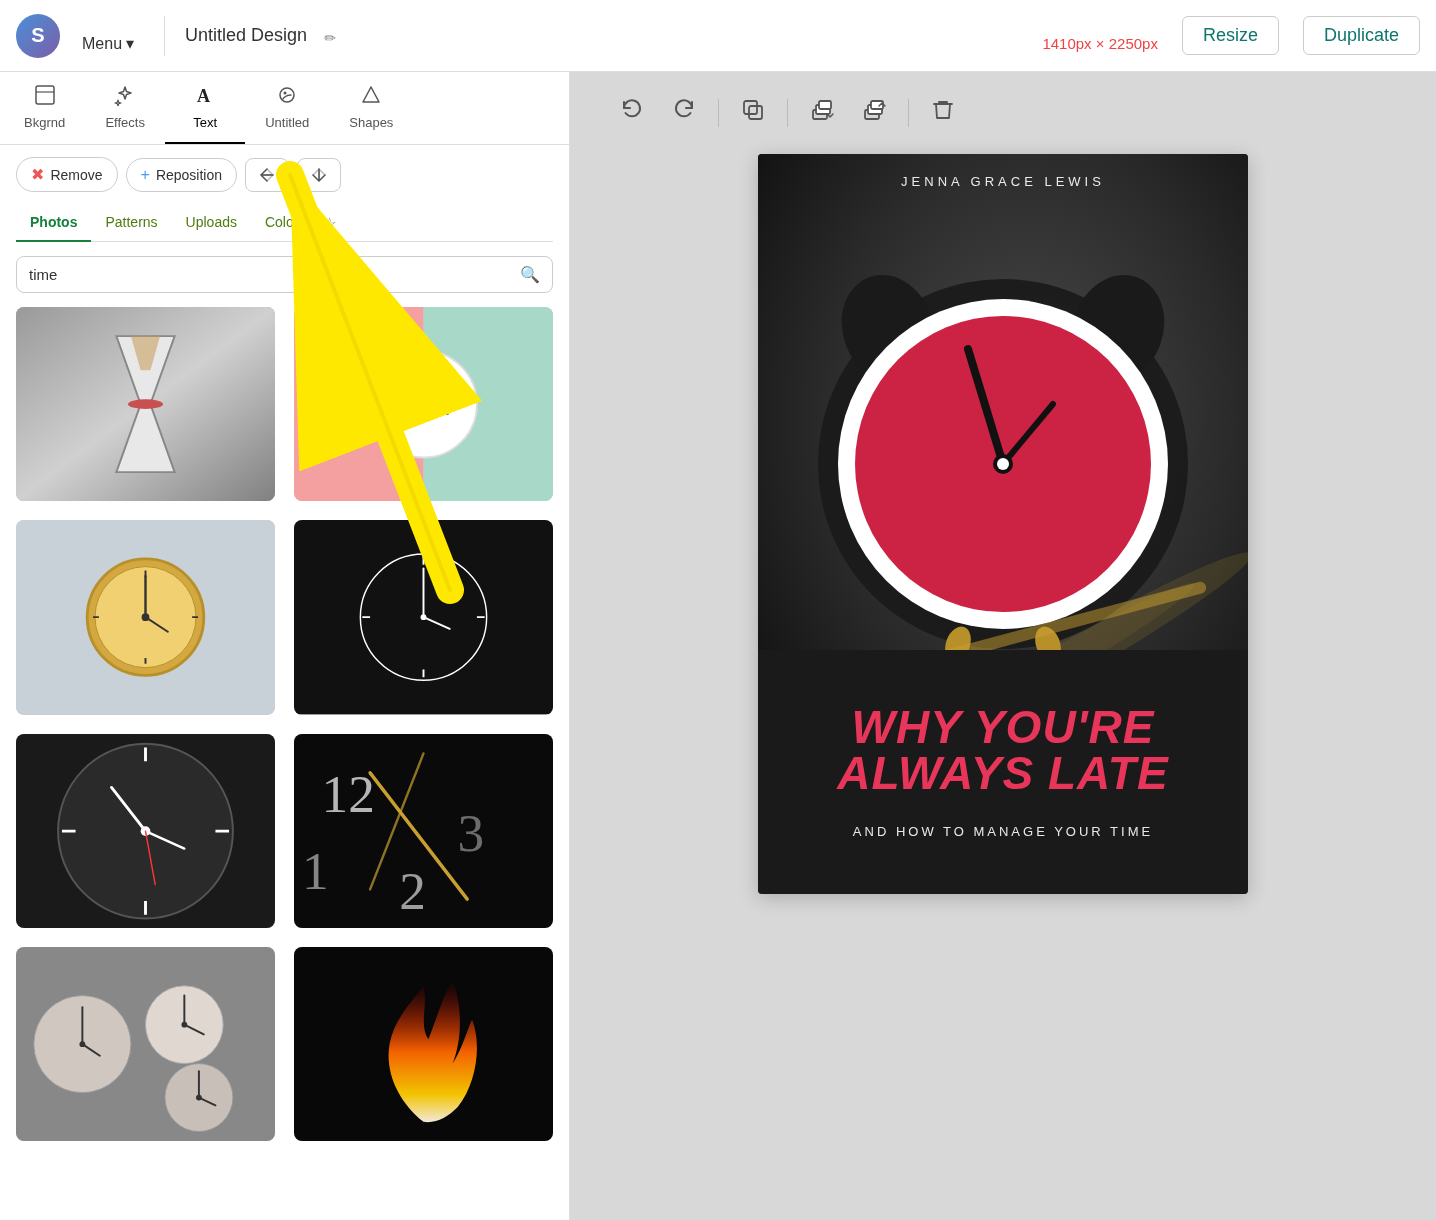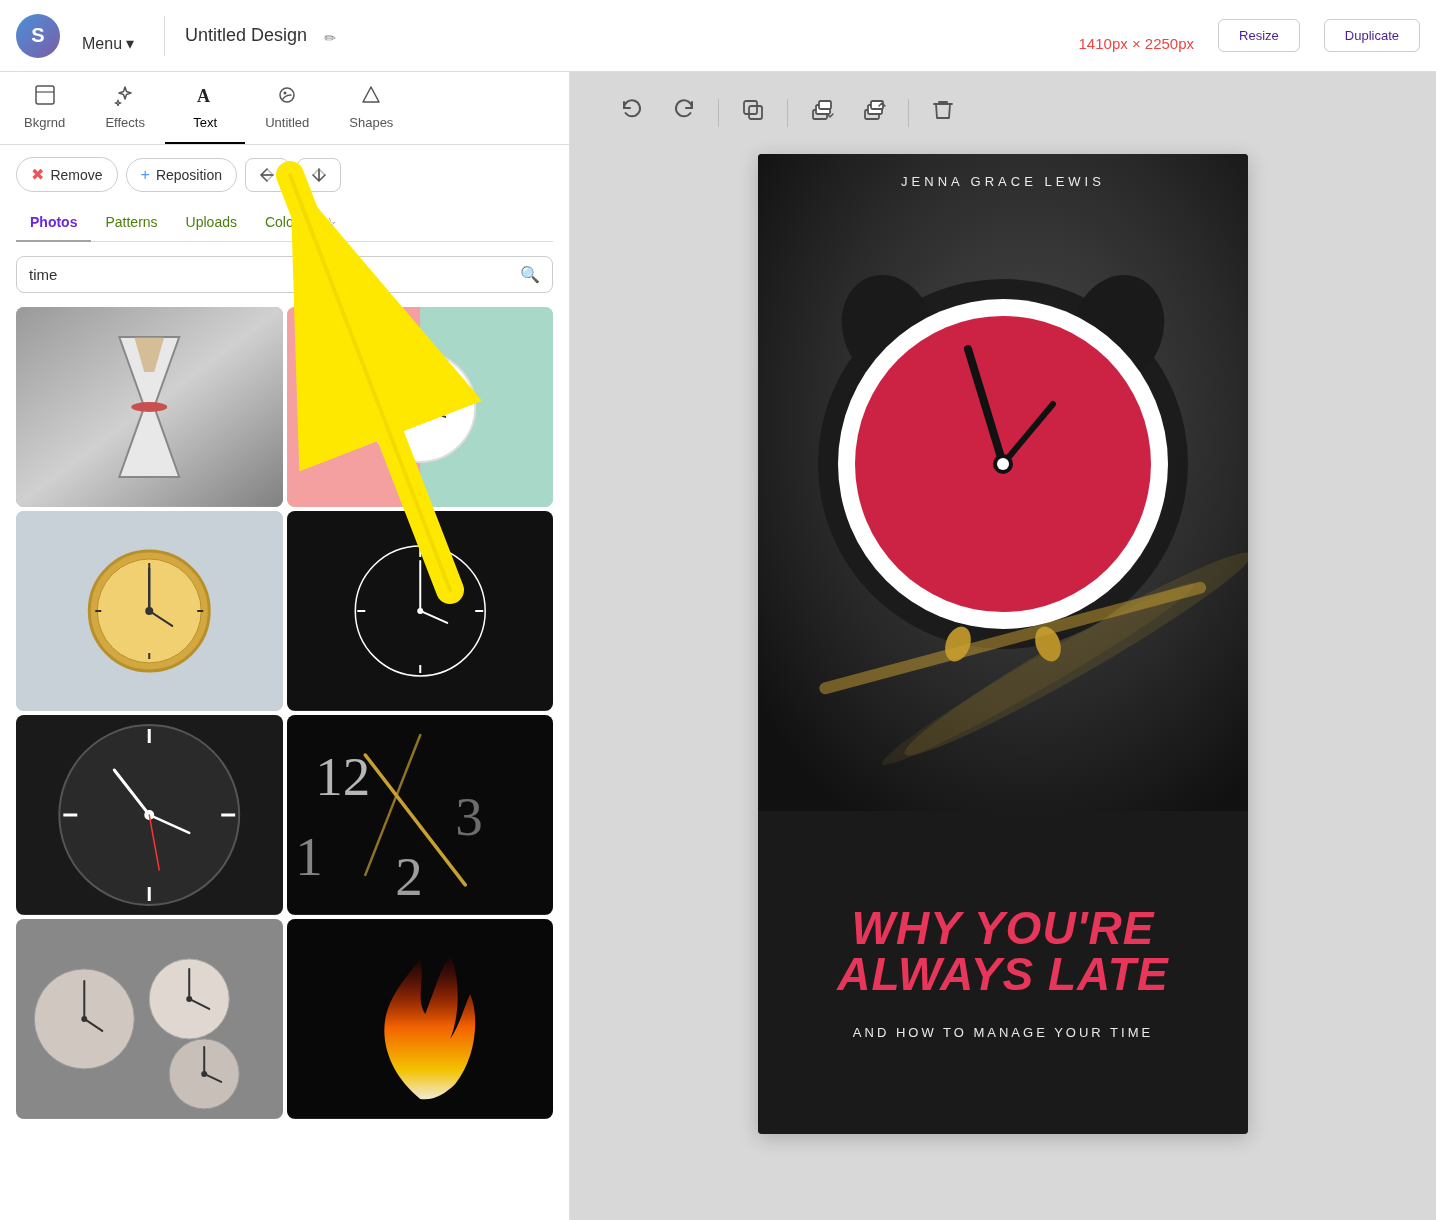--- a/index.html
+++ b/index.html
@@ -25,21 +25,21 @@
     }
     .header-divider { width: 1px; height: 40px; background: #ddd; margin: 0 8px; }
     .title-area {
       display: flex; align-items: flex-end; gap: 17px; flex: 1;
     }
     .doc-title { font-size: 18px; color: #333; font-weight: 400; }
     .edit-icon { color: #888; font-size: 14px; cursor: pointer; }
     .dimensions { font-size: 15px; color: #ef4444; margin-left: auto; margin-top: 16px; }
     .header-btn {
       border: 1.5px solid #ccc; background: #fff; border-radius: 6px;
-      padding: 8px 20px; font-size: 13px; color: #4c1d95; cursor: pointer;
+      padding: 8px 20px; font-size: 18px; color: #0f766e; cursor: pointer;
       margin-left: 12px;
     }
 
     
     .main { display: flex; height: calc(1220px - 72px); }
 
     
     .sidebar { width: 570px; background: #fff; border-right: 1px solid #ddd; display: flex; flex-direction: column; }
 
     
@@ -76,33 +76,33 @@
       font-size: 16px; cursor: pointer; background: #fff; color: #555;
       display: flex; align-items: center; justify-content: center;
     }
 
     
     .sub-tabs { display: flex; gap: 0; margin-bottom: 14px; border-bottom: 1px solid #ddd; }
     .sub-tab {
       padding: 8px 14px; font-size: 14px; cursor: pointer; color: #4d7c0f;
       border-bottom: 2px solid transparent; margin-bottom: -1px;
     }
-    .sub-tab.active { color: #6d28d9; font-weight: 600; border-bottom: 2px solid #a3a3a3; }
+    .sub-tab.active { color: #15803d; font-weight: 600; border-bottom: 2px solid #15803d; }
     .sub-tab-star { padding: 8px 10px; cursor: pointer; color: #888; font-size: 16px; }
 
     
     .search-bar {
       display: flex; align-items: center; border: 1.5px solid #ccc;
       border-radius: 8px; padding: 8px 12px; margin-bottom: 14px; gap: 8px;
     }
     .search-input { border: none; outline: none; font-size: 15px; color: #333; flex: 1; }
     .search-icon { color: #888; font-size: 16px; cursor: pointer; }
 
     
-    .photo-grid { display: grid; grid-template-columns: 1fr 1fr; gap: 4px; }
+    .photo-grid { display: grid; grid-template-columns: 1fr 1fr; gap: 19px; }
     .photo-item {
       border-radius: 8px; overflow: hidden; cursor: pointer;
       aspect-ratio: 4/3; background: #ccc;
     }
 
     
     .canvas-area { flex: 1; background: #d8d8d8; display: flex; flex-direction: column; align-items: center; padding: 20px; overflow: hidden; }
 
     
     .canvas-toolbar {
@@ -110,21 +110,21 @@
       width: 100%; justify-content: flex-start; padding: 0 20px;
     }
     .canvas-tool-btn {
       background: none; border: none; cursor: pointer; color: #555;
       font-size: 22px; padding: 6px 10px; border-radius: 4px;
     }
     .tool-separator { width: 1px; height: 28px; background: #bbb; margin: 0 4px; }
 
     
     .design-canvas {
-      background: #ef4444; width: 490px; height: 980px;
+      background: #ef4444; width: 490px; height: 740px;
       box-shadow: 0 4px 20px rgba(0,0,0,0.2); border-radius: 4px; overflow: hidden;
       display: flex; flex-direction: column;
     }
     .canvas-top { flex: 0 0 67%; position: relative; background: #2a2a2a; overflow: hidden; }
     .canvas-bottom { flex: 0 0 33%; background: #1a1a1a; display: flex; flex-direction: column; align-items: center; justify-content: center; padding: 20px; }
 
     
     .author-name {
       color: #fff; font-size: 13px; letter-spacing: 4px; text-align: center;
       margin-bottom: 8px; font-weight: 400; opacity: 0.9;

